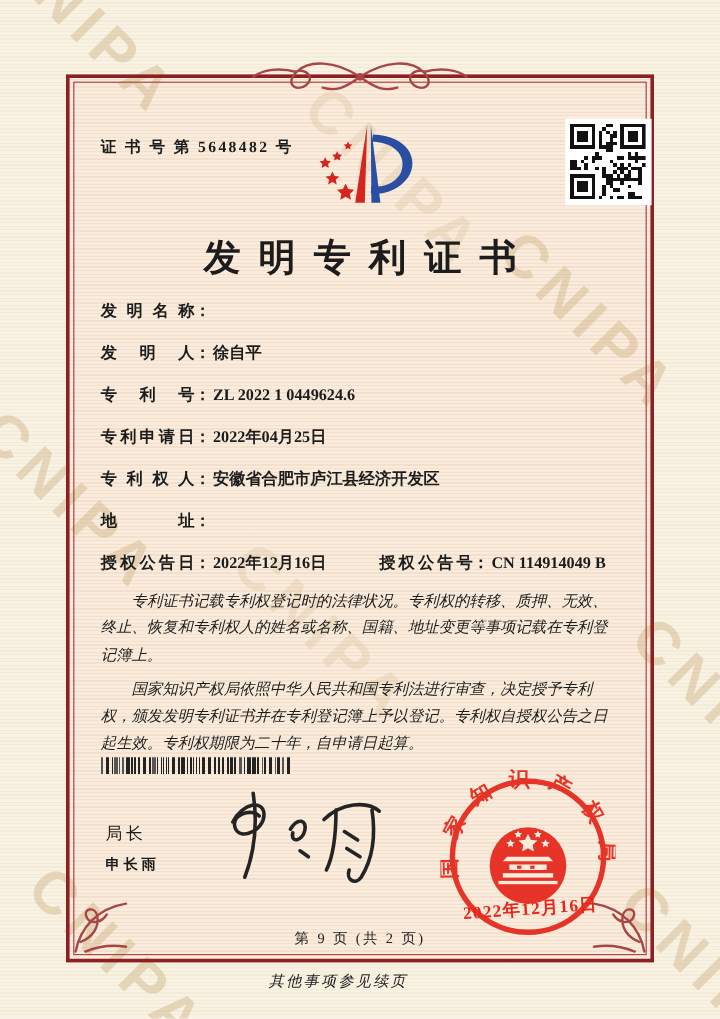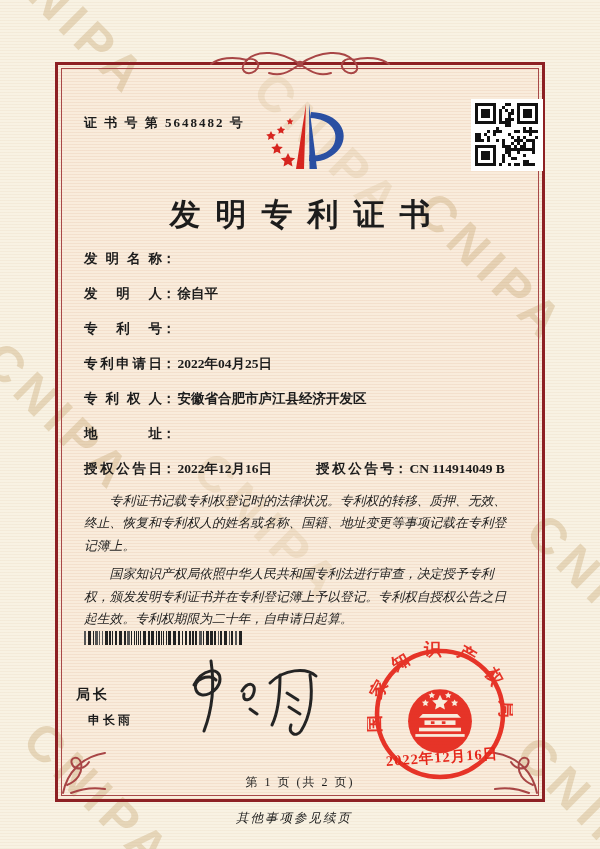--- a/index.html
+++ b/index.html
@@ -28,28 +28,28 @@
   .fields{left:84px;top:249px;width:432px;font-size:13.5px;font-weight:bold;}
   .frow{display:flex;align-items:center;margin-bottom:15px;line-height:20px;}
   .flabel{display:inline-block;width:78px;text-align:justify;text-align-last:justify;flex:none;}
   .fcolon{flex:none;}
   .fvalue{margin-left:2px;}
   .fgroup{display:flex;}
   .fgroup.first{width:232px;flex:none;}
   .legal{left:84px;top:490px;width:432px;font-size:12.8px;line-height:22.4px;font-style:italic;}
   .legal p{margin:0 0 6px 0;text-indent:2em;}
   .barcode{left:84px;top:631px;width:160px;height:14px;}
-  .director-label{left:76px;top:686px;font-size:14px;font-weight:bold;letter-spacing:3px;}
+  .director-label{left:88px;top:686px;font-size:14px;font-weight:normal;letter-spacing:3px;}
   .director-name{left:88px;top:712px;font-size:12px;font-weight:bold;letter-spacing:3px;}
   .signature{left:170px;top:653px;}
   .seal{left:367px;top:641px;width:146px;height:146px;opacity:.93;}
   .seal-date{left:363px;top:748px;width:158px;text-align:center;color:#e5271b;
              font-weight:bold;font-size:14.5px;letter-spacing:1px;transform:rotate(-4deg);}
   .page-num{left:0;top:774px;width:600px;text-align:center;font-size:12px;letter-spacing:2px;}
-  .footer-note{left:12px;top:810px;width:564px;text-align:center;font-size:12.5px;
+  .footer-note{left:0;top:810px;width:564px;text-align:center;font-size:12.5px;
                font-style:italic;letter-spacing:2px;}
 </style>
 </head>
 <body>
 
 <div class="page">
 
   <div class="interior-bg"></div>
 
   <div class="wm" style="left:-20px;top:-8px;">CNIPA</div>
@@ -232,20 +232,21 @@
         <span class="fcolon">：</span>
     </div>
     <div class="frow">
       <span class="flabel">发明人</span>
         <span class="fcolon">：</span>
       <span class="fvalue">徐自平</span>
     </div>
     <div class="frow">
       <span class="flabel">专利号</span>
         <span class="fcolon">：</span>
+      <span class="fvalue">ZL 2022 1 0449624.6</span>
     </div>
     <div class="frow">
       <span class="flabel">专利申请日</span>
         <span class="fcolon">：</span>
       <span class="fvalue">2022年04月25日</span>
     </div>
     <div class="frow">
       <span class="flabel">专利权人</span>
         <span class="fcolon">：</span>
       <span class="fvalue">安徽省合肥市庐江县经济开发区</span>
@@ -363,17 +364,17 @@
       </g>
       <g fill="#e5271b">
         <rect x="-10" y="8" width="4" height="3"></rect>
         <rect x="2" y="8" width="4" height="3"></rect>
       </g>
     </g>
   </svg>
 
   <div class="content seal-date">2022年12月16日</div>
 
-  <div class="content page-num">第 1 页 (共 2 页)</div>
+  <div class="content page-num">第 9 页 (共 2 页)</div>
 
   <div class="content footer-note">其他事项参见续页</div>
 
 </div>
 
 </body></html>

